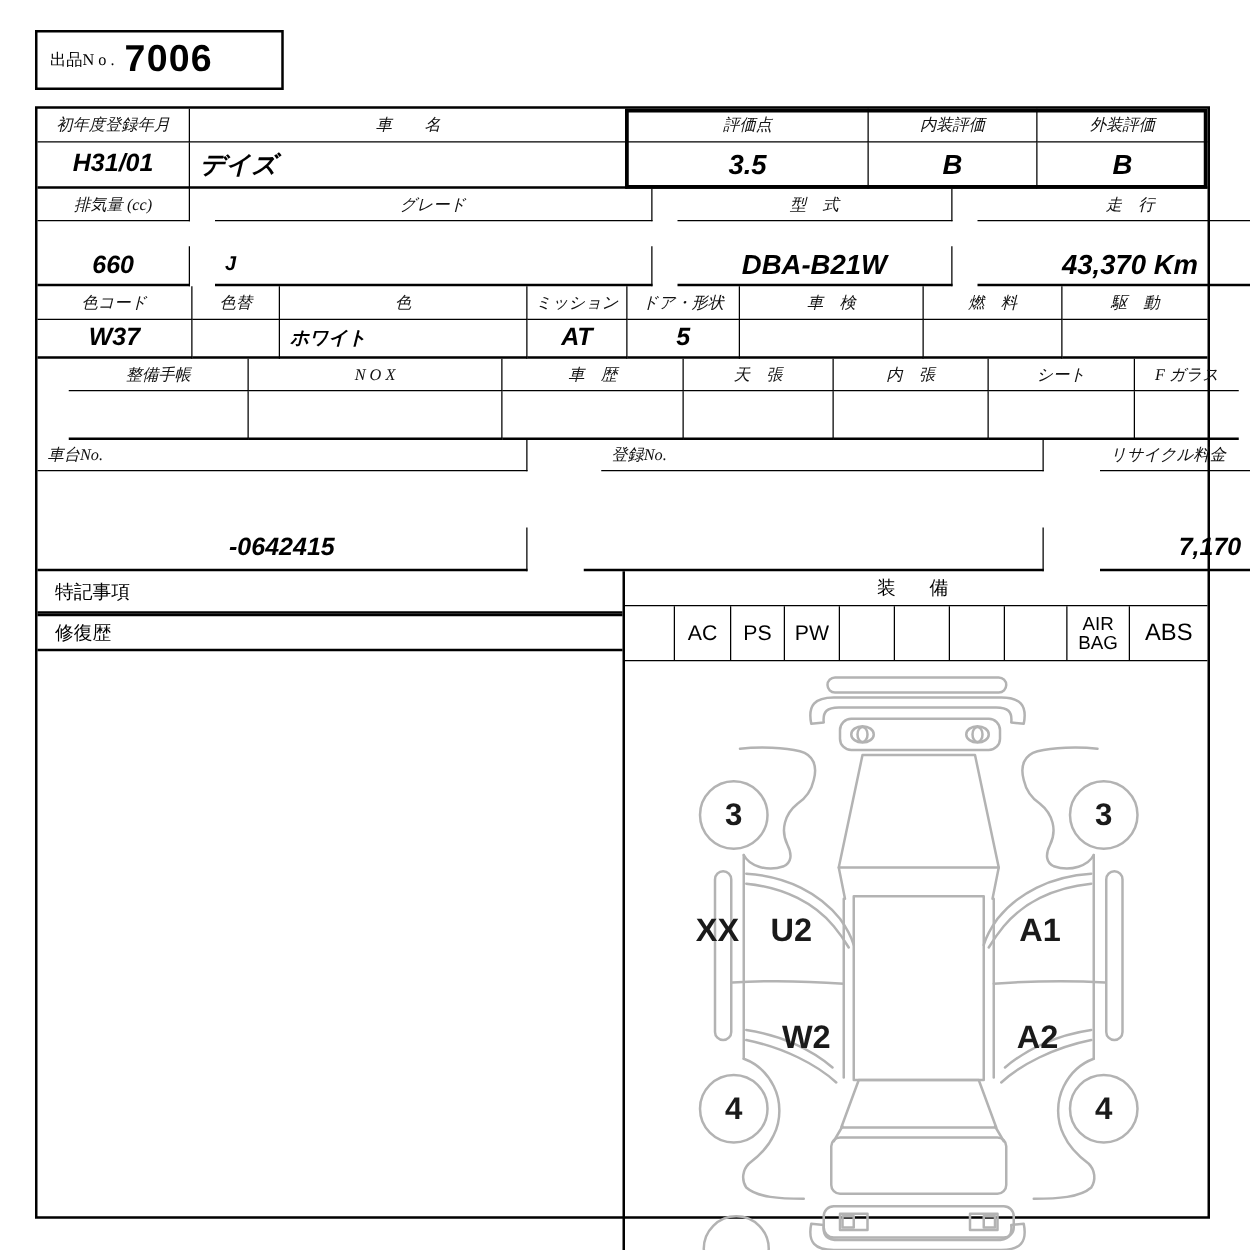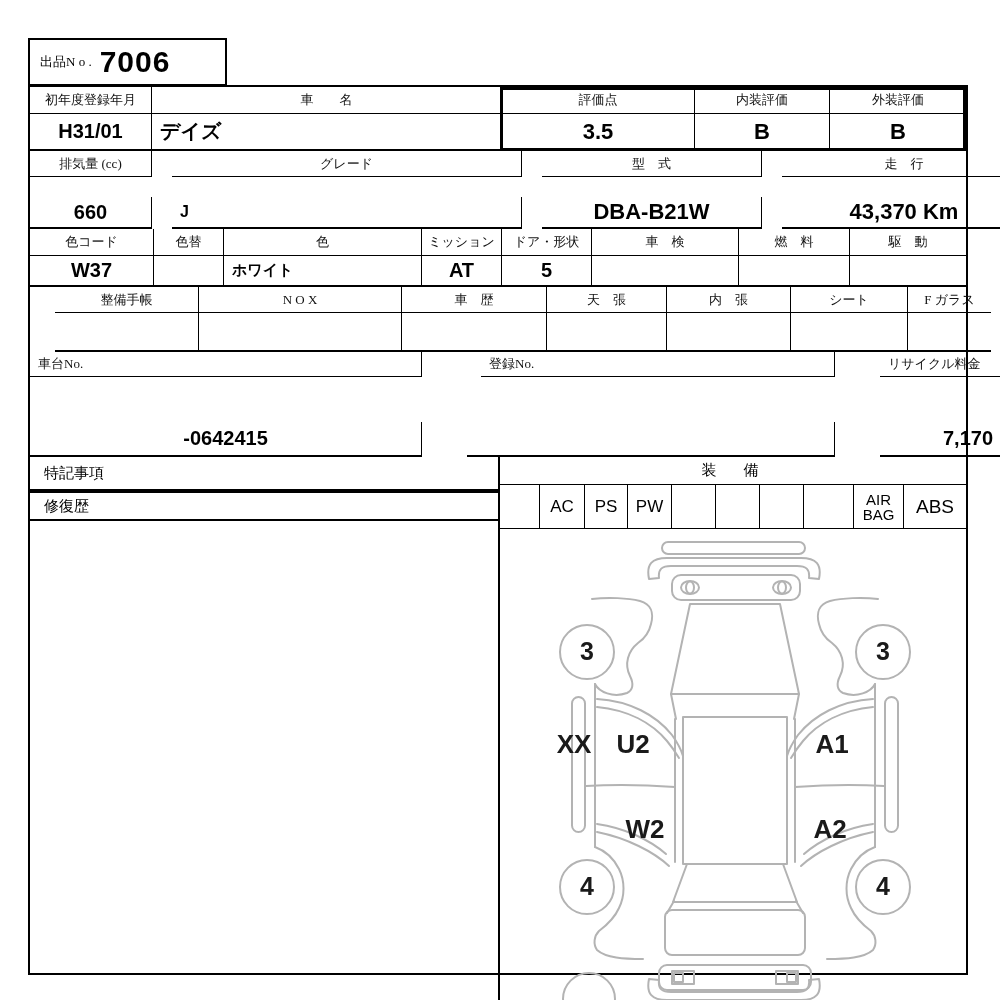--- a/index.html
+++ b/index.html
@@ -1,28 +1,28 @@
 <!DOCTYPE html>
 <html><head>
 <meta charset="utf-8">
 <style>
   * { box-sizing: border-box; margin: 0; padding: 0; }
   html,body { width:1000px; height:1000px; background:#ffffff; overflow:hidden;
     font-family:"Liberation Sans", sans-serif; color:#000; }
   .abs { position:absolute; }
 
   
-  #lot-box { left:28px; top:38px; width:199px; height:48px; border:2px solid #000;
+  #lot-box { left:28px; top:24px; width:199px; height:48px; border:2px solid #000;
     display:flex; align-items:center; padding-left:10px; }
   #lot-box .lbl { font-family:"Liberation Serif", serif; font-size:13px; }
   #lot-box .val { font-size:30px; font-weight:bold; margin-left:8px; letter-spacing:1px; }
 
   
   #sheet { left:28px; top:85px; width:940px; height:890px; border:2px solid #000; }
-  .rowgrid { display:grid; width:936px; }
+  .rowgrid { display:grid; width:936px;font-style:italic; }
   .h { font-family:"Liberation Serif", serif; font-size:13px; color:#111;
        display:flex; align-items:center; justify-content:center;
        border-right:1px solid #000; border-bottom:1px solid #000; overflow:hidden; white-space:nowrap; }
   .v { font-size:20px; font-weight:bold;
        display:flex; align-items:center; justify-content:center;
        border-right:1px solid #000; border-bottom:2px solid #000; overflow:hidden; white-space:nowrap; }
   .lastc { border-right:none !important; }
   .leftal { justify-content:flex-start; padding-left:8px; }
   .big { font-size:22px; }
   .med { font-size:16px; }

